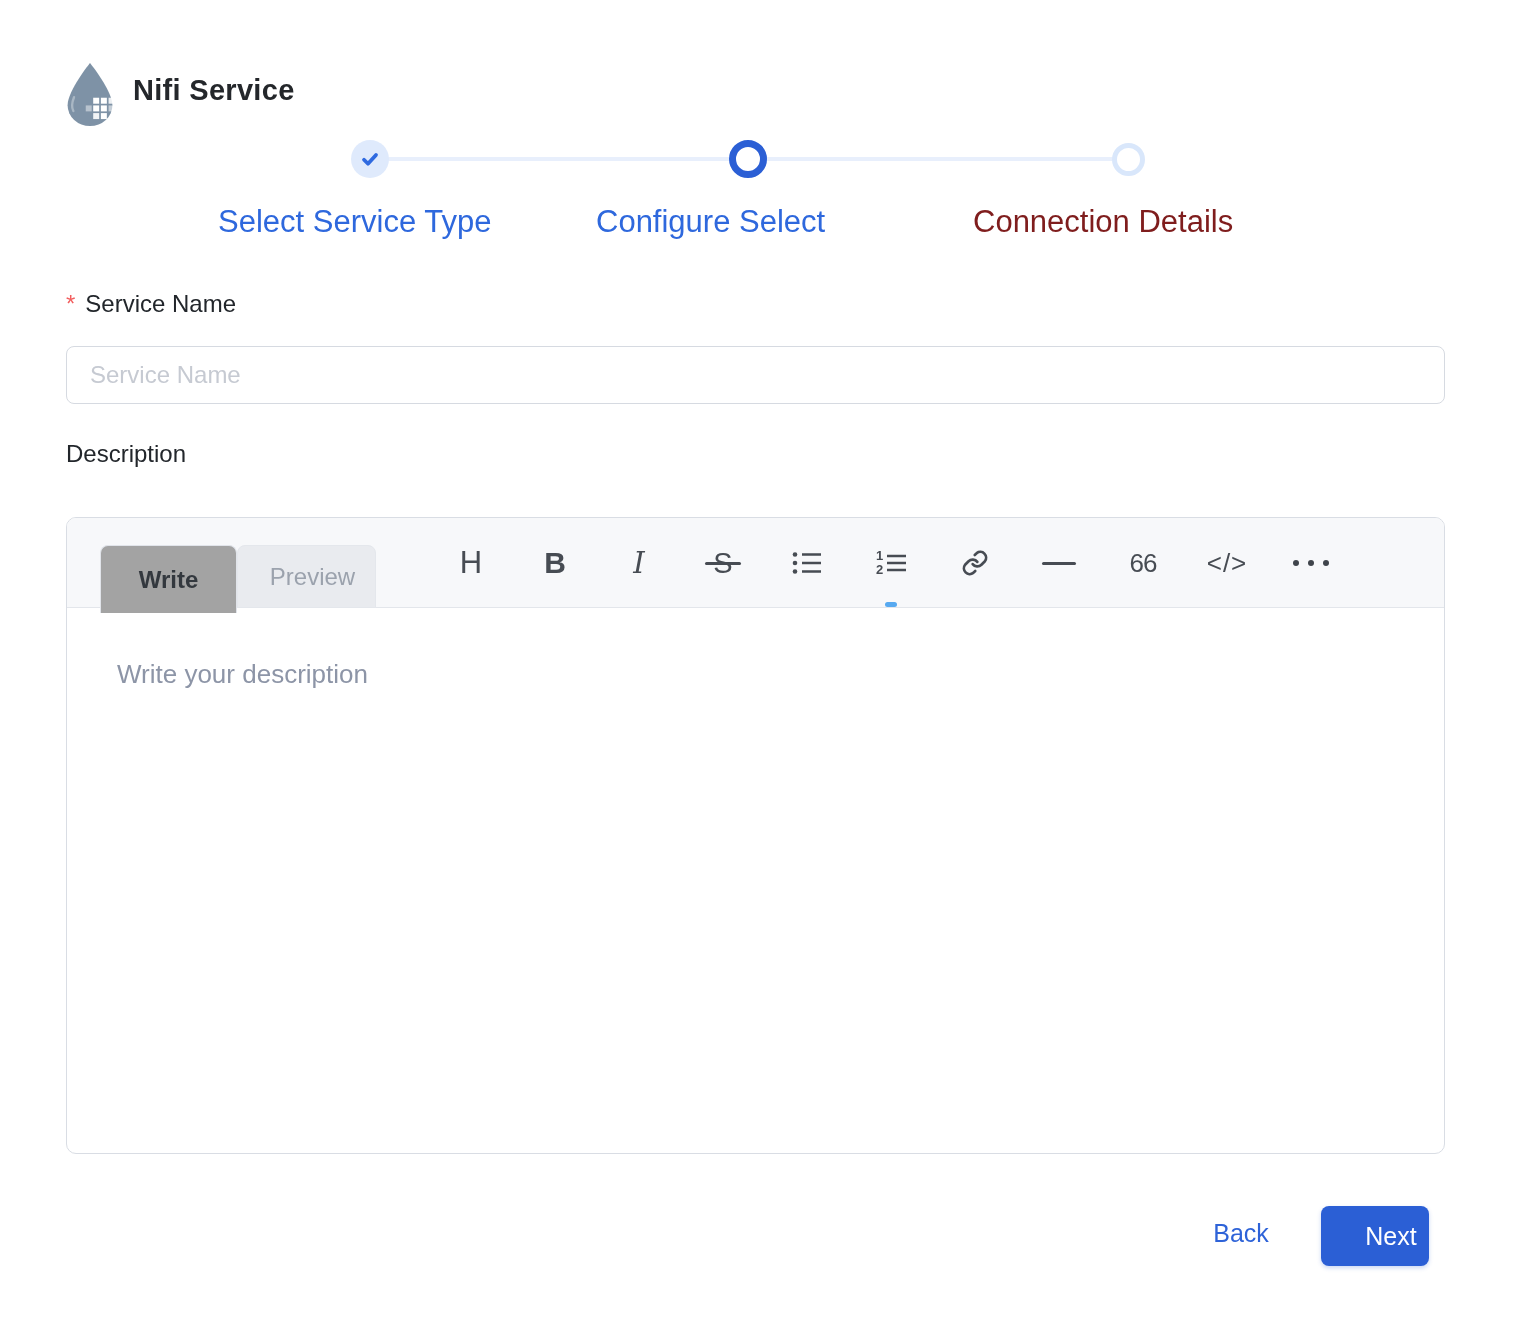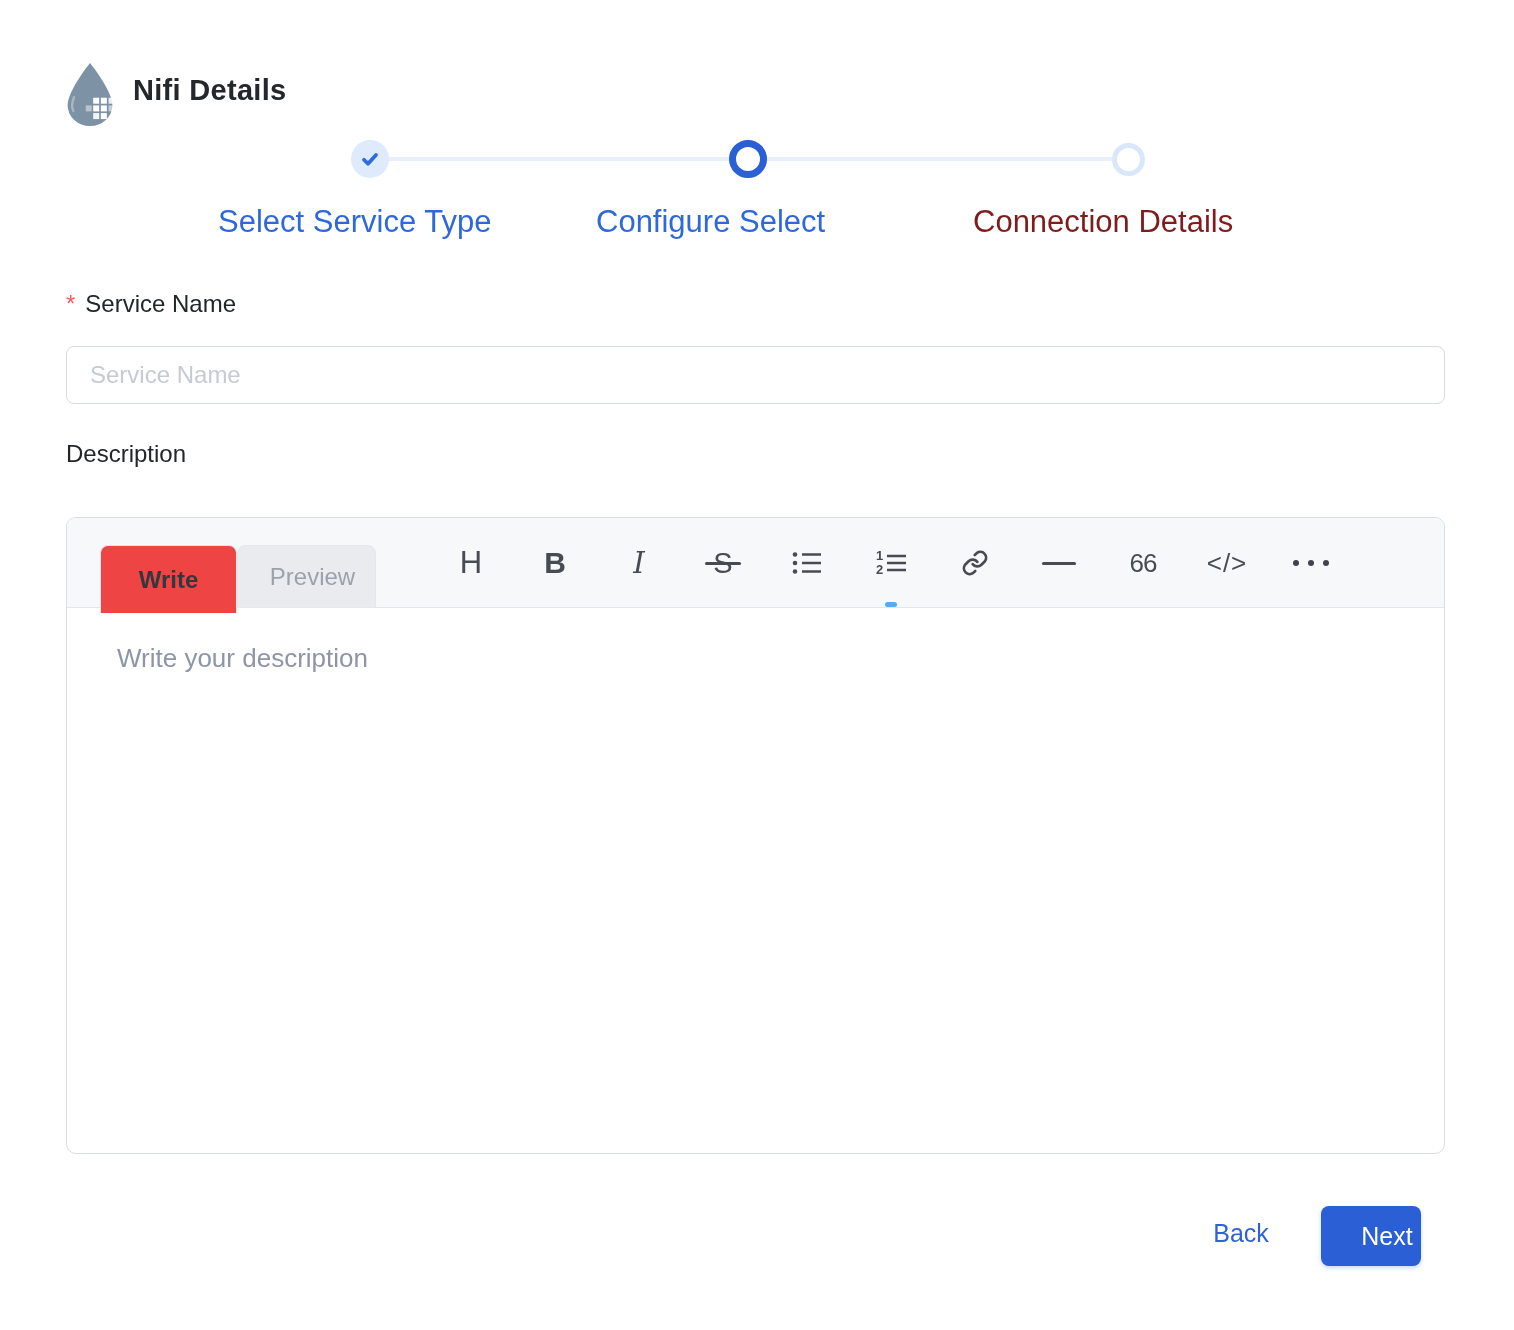--- a/index.html
+++ b/index.html
@@ -37,21 +37,21 @@
 
   .desc-label { position:absolute; left:66px; top:440px; font-size:24px; color:#22262b; }
 
   
   .editor { position:absolute; left:66px; top:517px; width:1379px; height:637px;
             border:1.5px solid #d9dde4; border-radius:10px; background:#fff; }
   .editor-header { position:absolute; left:0; top:0; right:0; height:90px; background:#f7f8fa;
                    border-bottom:1px solid #e3e6eb; border-radius:9px 9px 0 0; }
   .tab { position:absolute; top:27px; display:flex; align-items:center; justify-content:center;
          font-size:24px; border-radius:8px 8px 0 0; cursor:pointer; }
-  .tab-write { left:33px; width:137px; height:68px; background:#ef4444;
+  .tab-write { left:33px; width:137px; height:68px; background:#a3a3a3;
                border:1.5px solid #e1e4ea; border-bottom:none; z-index:3;
                color:#33383e; font-weight:600; }
   .tab-preview { left:170px; width:139px; height:63px; background:#e9ebef;
                  border:1.5px solid #e4e7ec; z-index:2; color:#9ba2ad; font-weight:500;padding-left:12px; }
 
   .toolbar { position:absolute; left:380px; top:0; height:90px; display:flex; align-items:center; z-index:1; }
   .tb-btn { width:48px; height:48px; margin-right:36px; display:flex; align-items:center;
             justify-content:center; color:#474c53; cursor:pointer; position:relative; }
   .tb-btn:last-child { margin-right:0; }
   .g-h { font-size:31px; font-weight:300; }
@@ -61,31 +61,31 @@
   .strike-line { position:absolute; left:50%; top:47%; transform:translateX(-50%); width:36px;
                  height:3px; background:#474c53; border-radius:2px; }
   .g-quote { font-size:26px; font-weight:400; letter-spacing:-1px; }
   .g-code { font-size:26px; font-weight:500; letter-spacing:1px; }
   .hr-glyph { width:34px; height:3px; background:#474c53; border-radius:2px; }
   .more-dots { display:flex; gap:9px; }
   .more-dots span { width:6px; height:6px; border-radius:50%; background:#3f444b; }
   .ol-marker { position:absolute; left:818px; top:84px; width:12px; height:5px;
                background:#57a9f0; border-radius:3px; z-index:4; }
 
-  .editor-textarea { position:absolute; left:0; top:80px; width:100%; height:546px;
+  .editor-textarea { position:absolute; left:0; top:96px; width:100%; height:546px;
                      border:none; outline:none; resize:none; background:transparent;
                      padding:45px 50px; font-size:26px; color:#14532d;
                      border-radius:0 0 10px 10px;
                      font-family:"Liberation Sans","DejaVu Sans",sans-serif; }
   .editor-textarea::placeholder { color:#8d95a7; }
 
   
   .back-link { position:absolute; left:1196px; top:1219px; width:90px; text-align:center;
                font-size:25px; color:#2e63d8; cursor:pointer; }
-  .next-button { position:absolute; left:1321px; top:1206px; width:100px; height:60px;
+  .next-button { position:absolute; left:1321px; top:1206px; width:108px; height:60px;
                  background:#2b5fd5; border:none; border-radius:8px; color:#fff; font-size:25px;
                  display:flex; align-items:center; justify-content:center; cursor:pointer;
                  box-shadow:0 2px 4px rgba(43,95,213,.25);
                  font-family:"Liberation Sans","DejaVu Sans",sans-serif;padding-left:32px; }
 </style>
 </head>
 <body>
 
 <div class="page">
 
@@ -99,21 +99,21 @@
         <rect x="43.4" y="33.5" width="5.6" height="5.6" opacity=".85"></rect>
         <rect x="29" y="40.7" width="5.6" height="5.6"></rect>
         <rect x="36.2" y="40.7" width="5.6" height="5.6"></rect>
         <rect x="43.4" y="40.7" width="5.6" height="5.6" opacity=".55"></rect>
         <rect x="29" y="47.9" width="5.6" height="5.6" opacity=".9"></rect>
         <rect x="36.2" y="47.9" width="5.6" height="5.6"></rect>
         <rect x="22" y="40.7" width="5.6" height="5.6" opacity=".45"></rect>
       </g>
     </svg>
   </span>
-  <h1 class="page-title">Nifi Details</h1>
+  <h1 class="page-title">Nifi Service</h1>
 
   <div>
     <div class="step-line"></div>
 
     <div class="step-dot dot-completed">
       <svg viewBox="0 0 16 16" width="20" height="20">
         <path d="M3.2 8.6l3.2 3.2 6.4-7" fill="none" stroke="#2f6ae0" stroke-width="3" stroke-linecap="round" stroke-linejoin="round"></path>
       </svg>
     </div>
     <div class="step-dot dot-active"></div>

